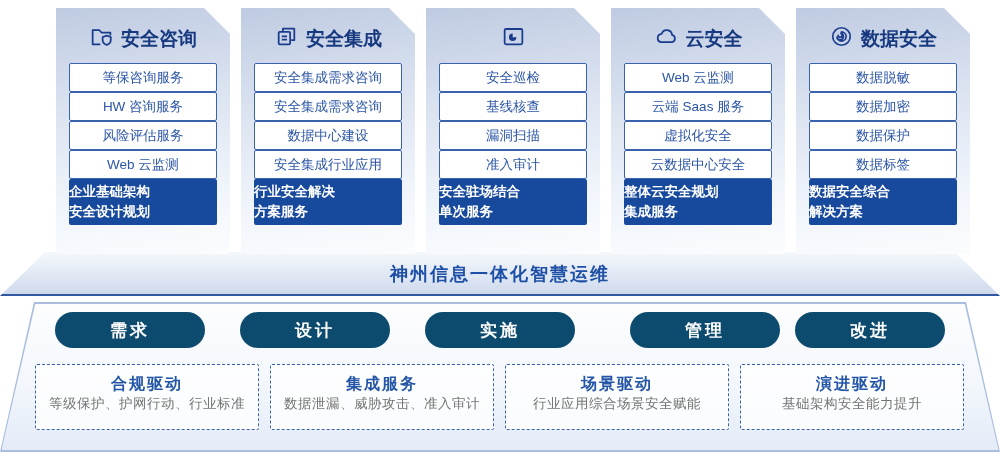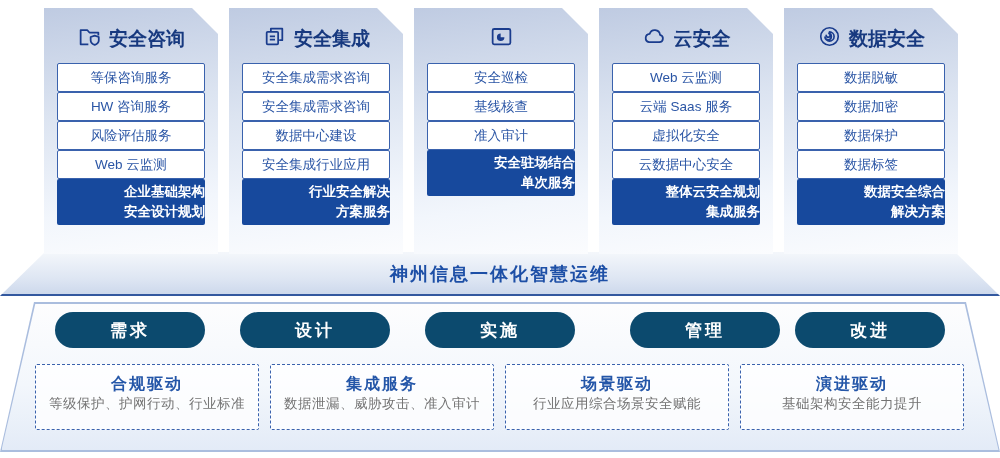--- a/index.html
+++ b/index.html
@@ -2,34 +2,34 @@
 <html><head>
 <meta charset="utf-8">
 <style>
   html,body{margin:0;padding:0;}
   body{
     width:1000px;height:458px;position:relative;overflow:hidden;
     background:#ffffff;
     font-family:"Liberation Sans","DejaVu Sans",sans-serif;
   }
   
-  .cards{position:absolute;left:44px;top:8px;width:914px;height:246px;
+  .cards{position:absolute;left:56px;top:8px;width:914px;height:246px;
     display:flex;justify-content:space-between;}
   .card{width:174px;height:246px;box-sizing:border-box;padding:0 13px;
     background:linear-gradient(172deg,#bfcbe2 0%,#dce4f1 40%,#f2f6fc 78%,#fbfcfe 100%);
     clip-path:polygon(0 0,calc(100% - 26px) 0,100% 26px,100% 100%,0 100%);}
   .card-header{margin-top:15px;height:32px;display:flex;align-items:center;
     justify-content:center;gap:7px;color:#17397f;font-weight:bold;font-size:19px;}
   .card-header svg{flex:0 0 auto;}
   .card-items{margin-top:8px;}
   .item{height:29px;margin-bottom:0;background:#ffffff;border:1.5px solid #3a62ad;
     border-radius:2px;color:#2a55a5;font-size:13.5px;display:flex;align-items:center;
     justify-content:center;box-sizing:border-box;white-space:nowrap;}
   .card-footer{height:46px;background:#17499d;color:#ffffff;font-size:13.5px;
-    font-weight:bold;display:flex;flex-direction:column;align-items:flex-end;
+    font-weight:bold;display:flex;flex-direction:column;align-items:flex-start;
     justify-content:center;line-height:1.5;border-radius:2px;}
   
   .banner{position:absolute;left:0;top:252px;width:1000px;height:44px;
     clip-path:polygon(4.5% 0,95.5% 0,100% 100%,0 100%);
     background:linear-gradient(180deg,#f4f7fb 0%,#dee6f3 60%,#cbd7eb 100%);
     display:flex;align-items:center;justify-content:center;}
   .banner-line{position:absolute;bottom:0;left:0;width:100%;height:2.5px;background:#33589f;}
   .banner-title{position:relative;color:#1d4fa6;font-size:18px;font-weight:bold;letter-spacing:2px;}
   
   .platform{position:absolute;left:0;top:302px;width:1000px;height:150px;
@@ -106,20 +106,21 @@
   <div class="card">
     <div class="card-header">
       <span><svg width="25" height="25" viewBox="0 0 24 24" fill="none" stroke="#1a3c8d" stroke-width="1.7" stroke-linejoin="round">
             <rect x="3.5" y="4.8" width="17" height="14.7" rx="1.5"></rect>
             <path d="M11.2 12.7V9.1a3.6 3.6 0 1 0 3.6 3.6z" fill="#1a3c8d" stroke="none"></path>
           </svg></span>
     </div>
     <div class="card-items">
       <div class="item">安全巡检</div>
       <div class="item">基线核查</div>
+      <div class="item">漏洞扫描</div>
       <div class="item">准入审计</div>
     </div>
     <div class="card-footer">
       <div>安全驻场结合</div>
       <div>单次服务</div>
     </div>
   </div>
 
   <div class="card">
     <div class="card-header">

